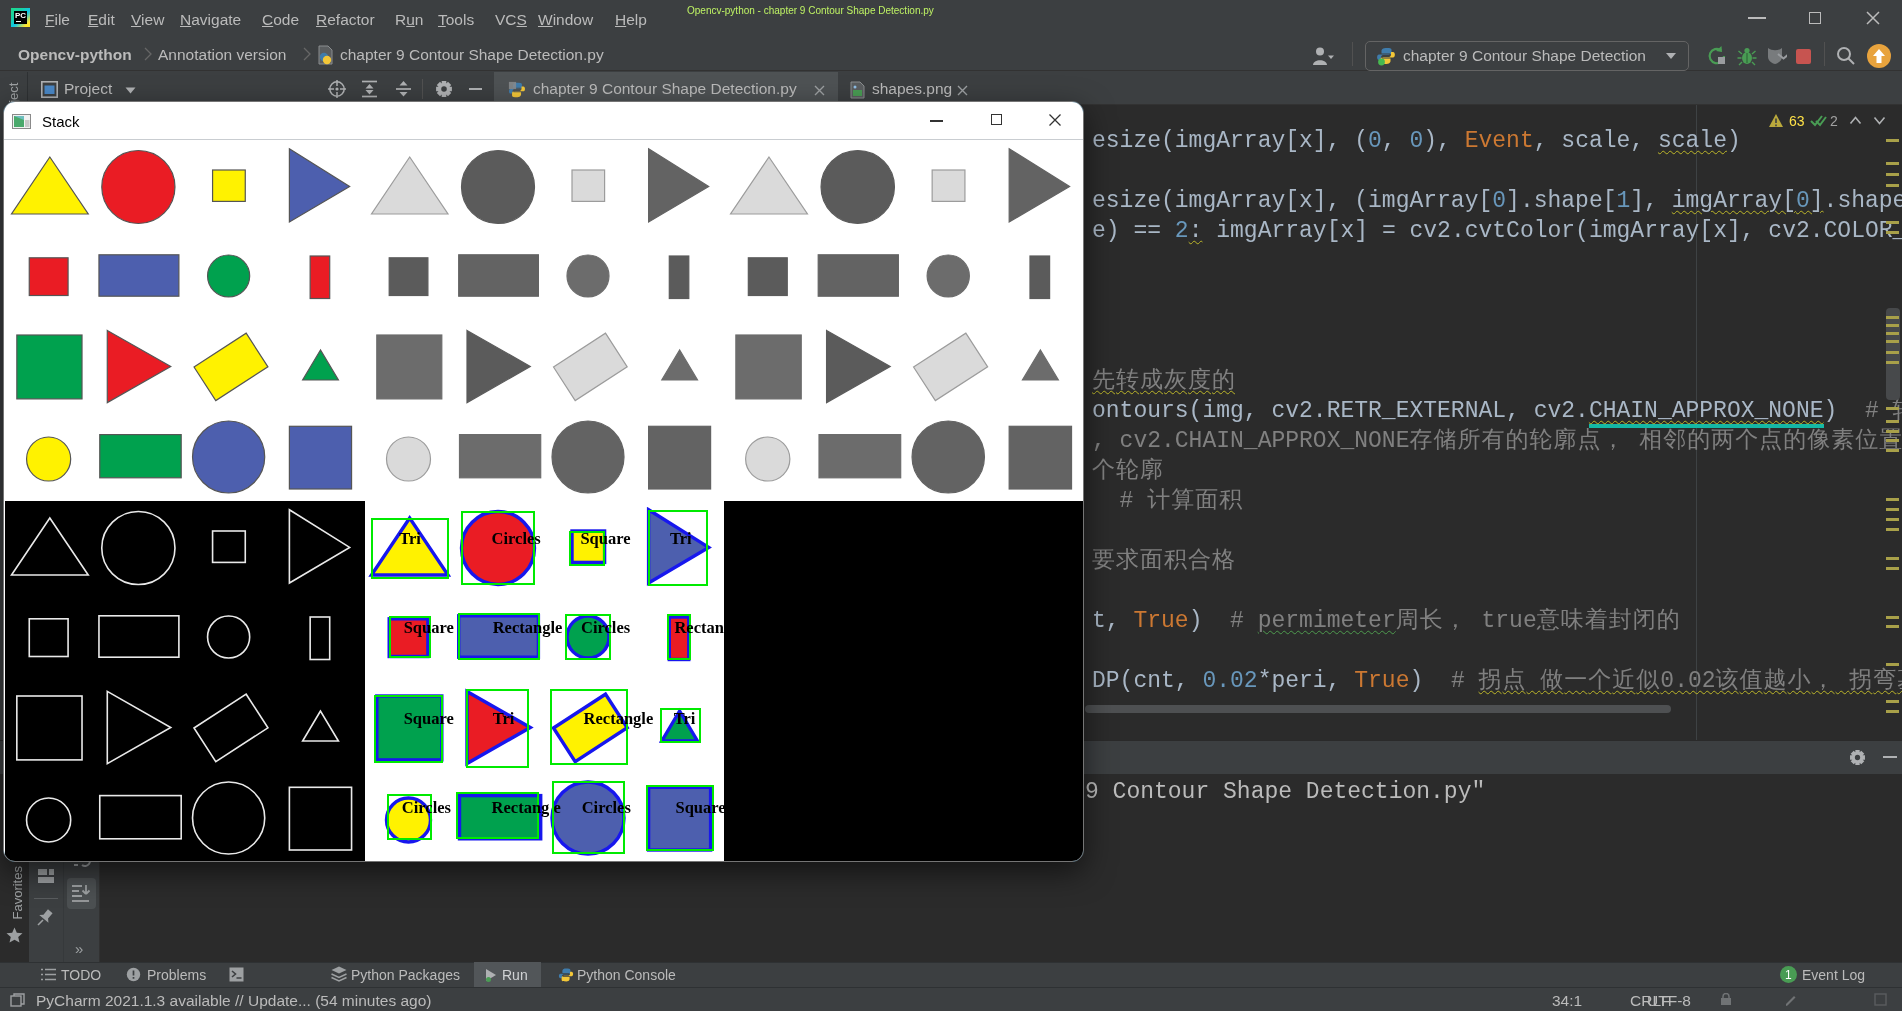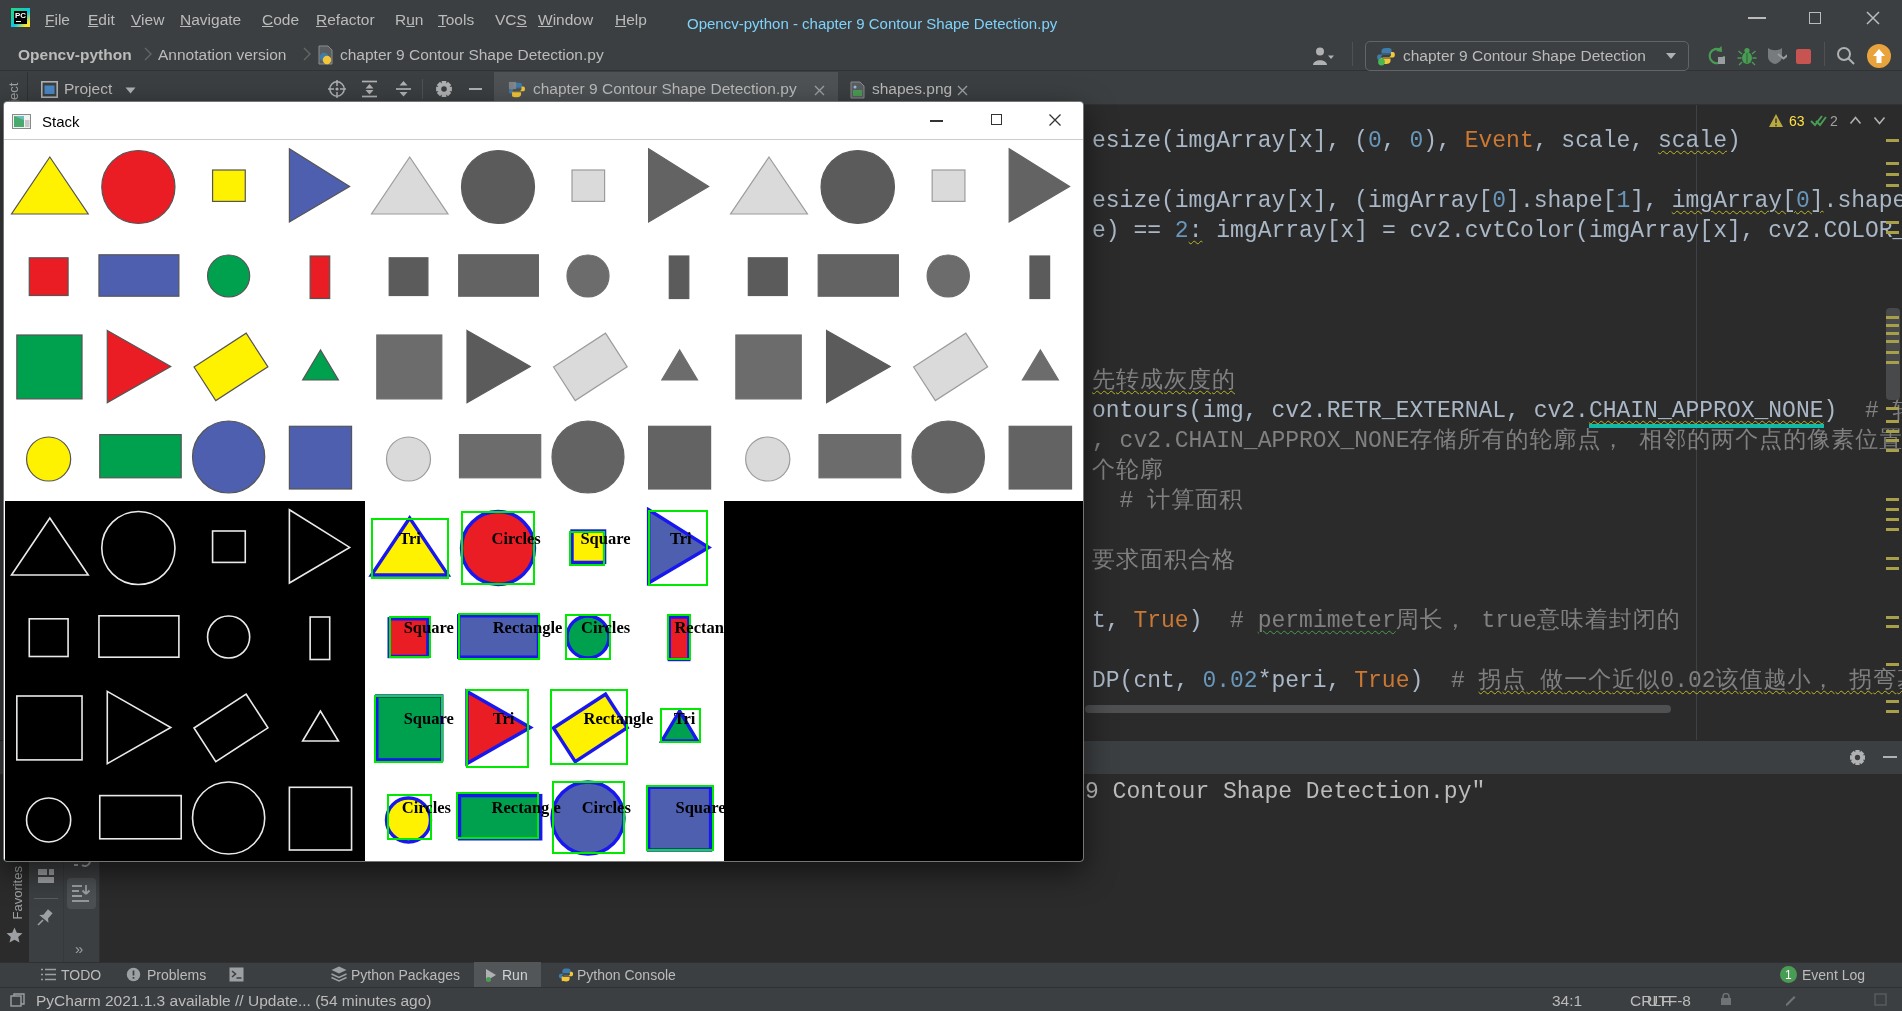--- a/index.html
+++ b/index.html
@@ -24,21 +24,21 @@
 <div class="abs t" style="left:88px;top:11px"><span style="text-decoration:underline">E</span>dit</div>
 <div class="abs t" style="left:131px;top:11px"><span style="text-decoration:underline">V</span>iew</div>
 <div class="abs t" style="left:180px;top:11px"><span style="text-decoration:underline">N</span>avigate</div>
 <div class="abs t" style="left:262px;top:11px"><span style="text-decoration:underline">C</span>ode</div>
 <div class="abs t" style="left:316px;top:11px"><span style="text-decoration:underline">R</span>efactor</div>
 <div class="abs t" style="left:395px;top:11px">R<span style="text-decoration:underline">u</span>n</div>
 <div class="abs t" style="left:438px;top:11px"><span style="text-decoration:underline">T</span>ools</div>
 <div class="abs t" style="left:495px;top:11px">VC<span style="text-decoration:underline">S</span></div>
 <div class="abs t" style="left:538px;top:11px"><span style="text-decoration:underline">W</span>indow</div>
 <div class="abs t" style="left:615px;top:11px"><span style="text-decoration:underline">H</span>elp</div>
-<div class="abs" style="left:687px;top:15px;font-size:15px;color:#7dd3fc;white-space:pre">Opencv-python - chapter 9 Contour Shape Detection.py</div>
+<div class="abs" style="left:687px;top:5px;font-size:10px;color:#bef264;white-space:pre">Opencv-python - chapter 9 Contour Shape Detection.py</div>
 <div class="abs" style="left:1748px;top:17px;width:18px;height:2px;background:#BBB"></div>
 <div class="abs" style="left:1809px;top:12px;width:12px;height:12px;border:1.5px solid #BBB"></div>
 <svg class="abs" style="left:1866px;top:11px" width="14" height="14" viewBox="0 0 14 14">
 <path d="M1 1 L13 13 M13 1 L1 13" stroke="#BBB" stroke-width="1.5"></path>
   </svg>
 <div class="abs" style="left:0;top:37px;width:1902px;height:34px;background:#3C3F41;border-bottom:1px solid #323232"></div>
 <div class="abs t" style="left:18px;top:46px;font-weight:bold">Opencv-python</div>
 <svg class="abs" style="left:142px;top:47px" width="12" height="14" viewBox="0 0 12 14">
     <path d="M3 1 L9 7 L3 13" stroke="#666" stroke-width="1.3" fill="none"></path>
   </svg>
@@ -291,21 +291,21 @@
 <path d="M2 11 L10 3 l1.5 1.5 L3.5 12.5 2 13 z" fill="#707375"></path>
   </svg>
 <svg class="abs" style="left:1874px;top:993px" width="13" height="13" viewBox="0 0 13 13">
 <rect x="1" y="1" width="11" height="11" fill="none" stroke="#5a5d5f" stroke-width="1.4"></rect>
   </svg>
 <div class="abs" style="left:-11px;top:883px;width:57px;height:16px;transform:rotate(-90deg);color:#9DA0A2;font-size:13px;white-space:nowrap">Favorites</div>
 <svg class="abs" style="left:6px;top:927px" width="17" height="17" viewBox="0 0 17 17">
 <path d="M8.5 0.5 L10.8 5.8 16.5 6.3 12.2 10 13.5 15.6 8.5 12.7 3.5 15.6 4.8 10 0.5 6.3 6.2 5.8 z" fill="#9DA0A2"></path>
   </svg>
 <div class="abs" style="left:3px;top:101px;width:1081px;height:761px;background:#0369a1;
-border-radius:4px;border:1px solid #757575;box-shadow:0 10px 30px rgba(0,0,0,0.55);overflow:hidden">
+border-radius:12px;border:1px solid #757575;box-shadow:0 10px 30px rgba(0,0,0,0.55);overflow:hidden">
 <div class="abs" style="left:0;top:0;width:1081px;height:38px;background:#fff;border-bottom:1px solid #C9CDD1"></div>
 <svg class="abs" style="left:8px;top:12px" width="19" height="15" viewBox="0 0 19 15">
 <rect x="0.5" y="0.5" width="18" height="14" fill="#F2F2F2" stroke="#8A8A8A"></rect>
 <rect x="2" y="2" width="10" height="11" fill="#4AA96C"></rect>
 <path d="M2 2 h10 v4 z" fill="#7ec8e3" opacity="0.7"></path>
 <rect x="13" y="6" width="4.5" height="7" fill="#C9C9C9"></rect>
     </svg>
 <div class="abs" style="left:38px;top:11px;font-size:15px;color:#000">Stack</div>
 <div class="abs" style="left:926px;top:18px;width:13px;height:1.6px;background:#333"></div>
 <div class="abs" style="left:987px;top:12px;width:11px;height:11px;border:1.4px solid #333"></div>

